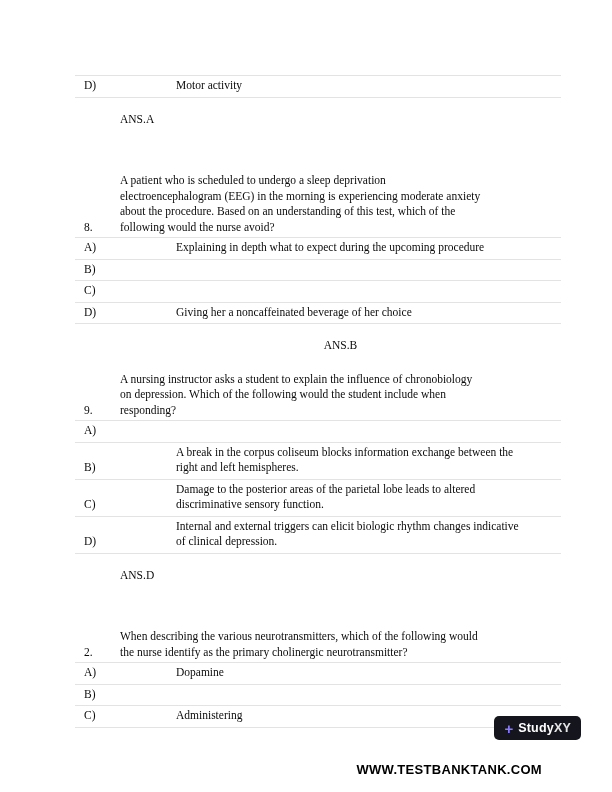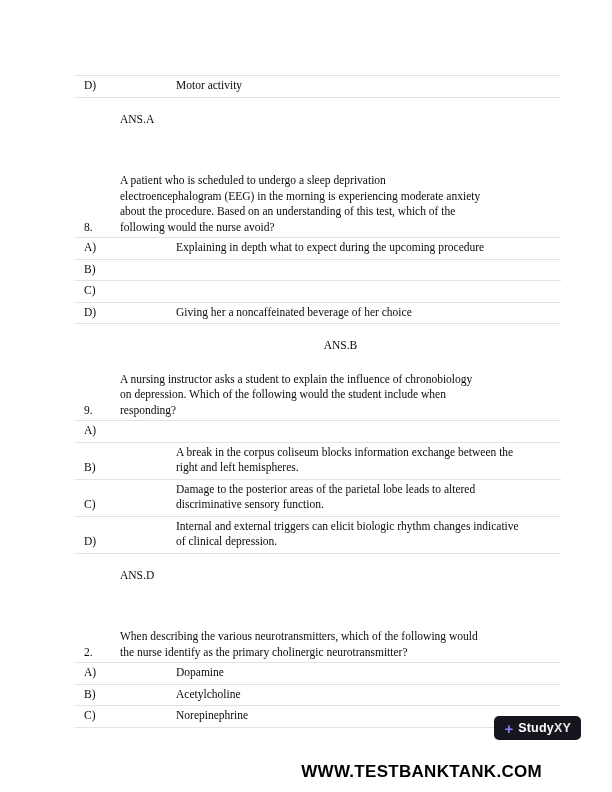--- a/index.html
+++ b/index.html
@@ -100,21 +100,21 @@
     letter-spacing: 0.2px;
   }
   .brand-name .xy { color: #e5e5e5; }
 
   
   .site-url {
     position: absolute;
     right: 70px;
     top: 762px;
     font-family: "Liberation Sans", sans-serif;
-    font-size: 17px;
+    font-size: 13px;
     font-weight: bold;
     color: #000000;
     letter-spacing: 0.3px;
     cursor: pointer;
     text-align: right;
   }
 </style>
 </head>
 <body>
 
@@ -194,25 +194,24 @@
         <div class="q-text">When describing the various neurotransmitters, which of the following would
 the nurse identify as the primary cholinergic neurotransmitter?</div>
       </div>
       <div class="opt-rows">
         <div class="opt-row">
           <span class="col-letter">A)</span>
           <span class="opt-text">Dopamine</span>
         </div>
         <div class="opt-row">
           <span class="col-letter">B)</span>
-          <span class="opt-text">Acetylcholine</span>
         </div>
         <div class="opt-row">
           <span class="col-letter">C)</span>
-          <span class="opt-text">Norepinephrine</span>
+          <span class="opt-text">Administering</span>
         </div>
       </div>
     </section>
 
   </main>
 
   <a class="brand-badge">
     <span class="plus">+</span>
     <span class="brand-name"><span>Study</span><span class="xy">XY</span></span>
   </a>

